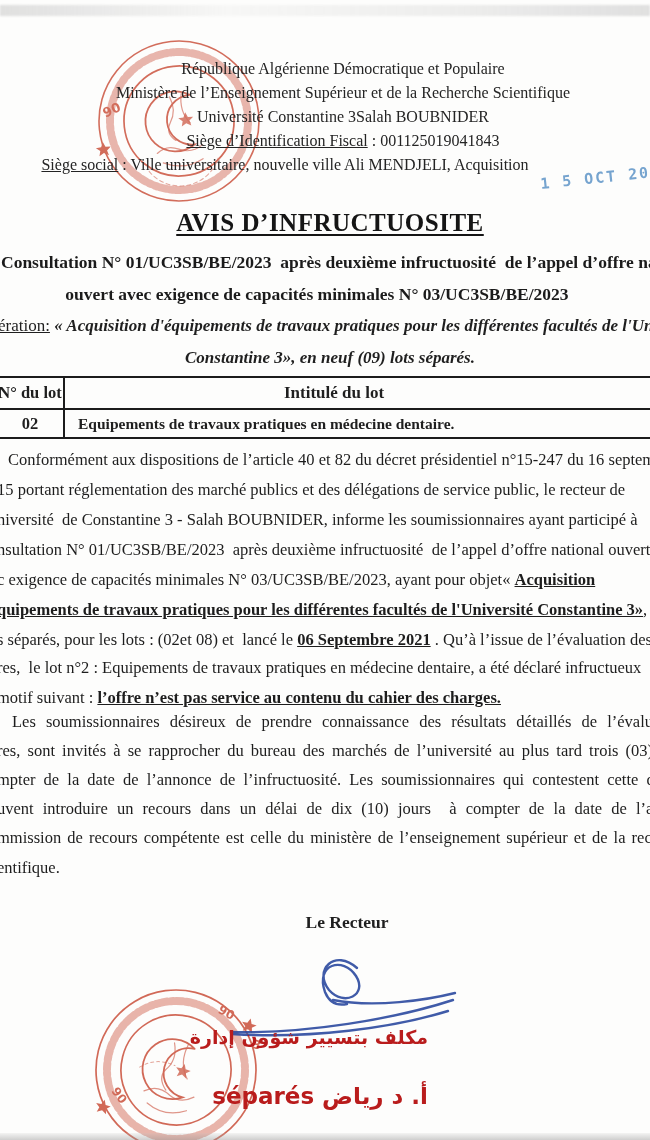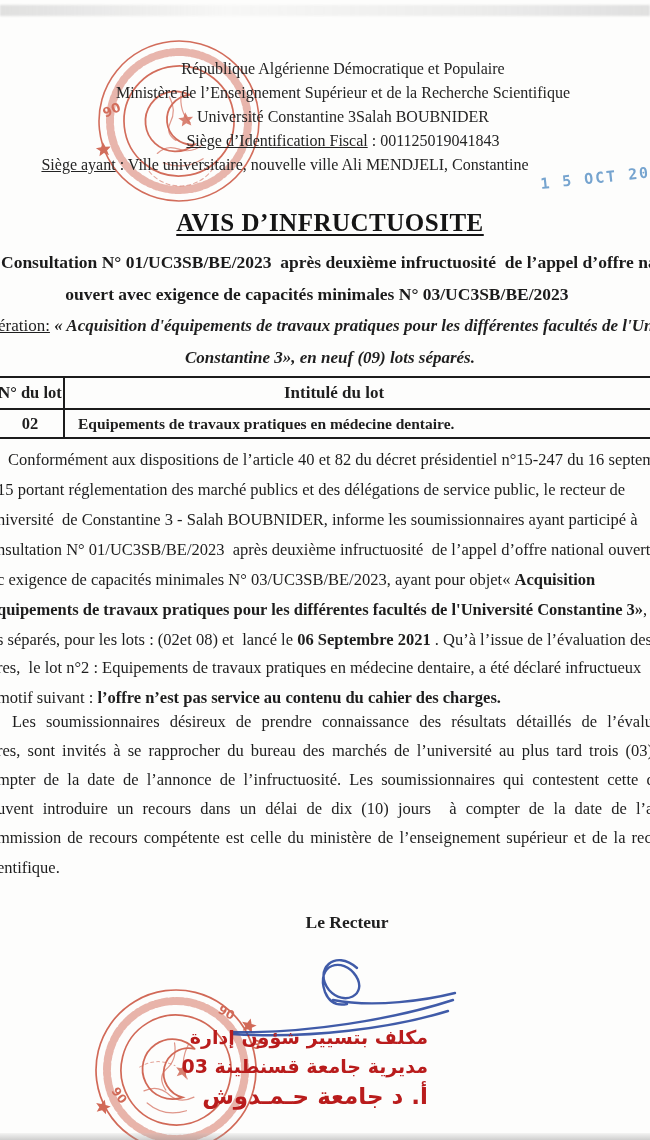--- a/index.html
+++ b/index.html
@@ -44,21 +44,21 @@
   .doc-table{top:376px;left:-3px;width:668px;border-top:2px solid #1c1c1c;border-bottom:2px solid #1c1c1c;}
   .doc-table .tr{display:flex;}
   .doc-table .tr.head{height:30px;border-bottom:2px solid #1c1c1c;}
   .doc-table .tr.body{height:27px;}
   .doc-table .c1{width:66px;flex:none;border-right:2px solid #1c1c1c;display:flex;align-items:center;justify-content:center;font-weight:bold;font-size:16.5px;}
   .doc-table .c2{flex:1;display:flex;align-items:center;font-weight:bold;}
   .doc-table .head .c2{justify-content:center;padding-right:62px;font-size:17px;}
   .doc-table .body .c2{padding-left:13px;font-size:15.5px;}
   
   .bodyline{font-size:16.5px;color:#1d1d1d;}
-  .b{font-weight:bold;}
+  .b{font-weight:bold;text-decoration:underline;}
   .recteur{top:912px;left:22px;width:650px;text-align:center;font-weight:bold;font-size:17.5px;}
   
   .ar{
     left:228px;width:200px;text-align:right;direction:rtl;
     font-family:"DejaVu Sans",sans-serif;font-weight:bold;
     color:#b91c1c;font-size:19px;white-space:nowrap;
   }
   .ar.big{font-size:23px;}
   svg{display:block;}
 </style>
@@ -85,21 +85,21 @@
         <path d="M 100,58 q -4,18 6,30" stroke-width="1.2" opacity="0.7"></path>
         <path d="M 60,132 a 40,40 0 0 0 70,-6" stroke-width="1" opacity="0.6" stroke-dasharray="4 3"></path>
       </g>
     </svg>
   </div>
 
   <div class="abs hline" style="top:60px;left:18px;">République Algérienne Démocratique et Populaire</div>
   <div class="abs hline" style="top:84px;left:18px;">Ministère de l’Enseignement Supérieur et de la Recherche Scientifique</div>
   <div class="abs hline" style="top:108px;left:18px;">Université Constantine 3Salah BOUBNIDER</div>
   <div class="abs hline" style="top:132px;left:18px;"><span class="u">Siège d’Identification Fiscal</span><span class="line"> : 001125019041843</span></div>
-  <div class="abs hline" style="top:156px;left:-40px;"><span class="u">Siège ayant</span><span class="line"> : Ville universitaire, nouvelle ville Ali MENDJELI, Constantine</span></div>
+  <div class="abs hline" style="top:156px;left:-40px;"><span class="u">Siège social</span><span class="line"> : Ville universitaire, nouvelle ville Ali MENDJELI, Acquisition</span></div>
 
   <div class="abs date-stamp">1 5 OCT 2023</div>
 
   <div class="abs doc-title">AVIS D’INFRUCTUOSITE</div>
 
   <div class="abs line consult" style="top:252px;left:1px;">Consultation N° 01/UC3SB/BE/2023  après deuxième infructuosité  de l’appel d’offre national</div>
   <div class="abs consult" style="top:284px;left:-8px;width:650px;text-align:center;">ouvert avec exigence de capacités minimales N° 03/UC3SB/BE/2023</div>
 
   <div class="abs line" style="top:316px;left:-2px;font-size:17px;"><span class="u">ération:</span><span class="it"> « Acquisition d'équipements de travaux pratiques pour les différentes facultés de l'Université</span></div>
   <div class="abs it" style="top:348px;left:5px;width:650px;text-align:center;font-size:17px;">Constantine 3», en neuf (09) lots séparés.</div>
@@ -161,17 +161,16 @@
       <g stroke="#2c4aa0" stroke-width="2.4" fill="none" opacity="0.9" stroke-linecap="round">
         <path d="M 142,30 C 120,10 98,32 114,52 C 129,69 153,57 141,38 C 128,18 100,26 110,54 C 114,64 122,68 132,66"></path>
         <path d="M 118,62 C 160,70 212,62 240,55"></path>
         <path d="M 238,62 C 180,81 90,96 16,94"></path>
         <path d="M 233,73 C 178,90 95,101 17,96"></path>
       </g>
     </svg>
   </div>
 
   <div class="abs ar" style="top:1026px;">مكلف بتسيير شؤون إدارة</div>
-  <div class="abs ar" style="top:1055px;">مديرية جامعة قسنطينة 03</div>
-  <div class="abs ar big" style="top:1083px;">أ. د جامعة حـمـدوش</div>
+  <div class="abs ar big" style="top:1083px;">أ. د رياض séparés</div>
 
   <div class="abs scan-band-bottom"></div>
 </div>
 
 </body></html>

